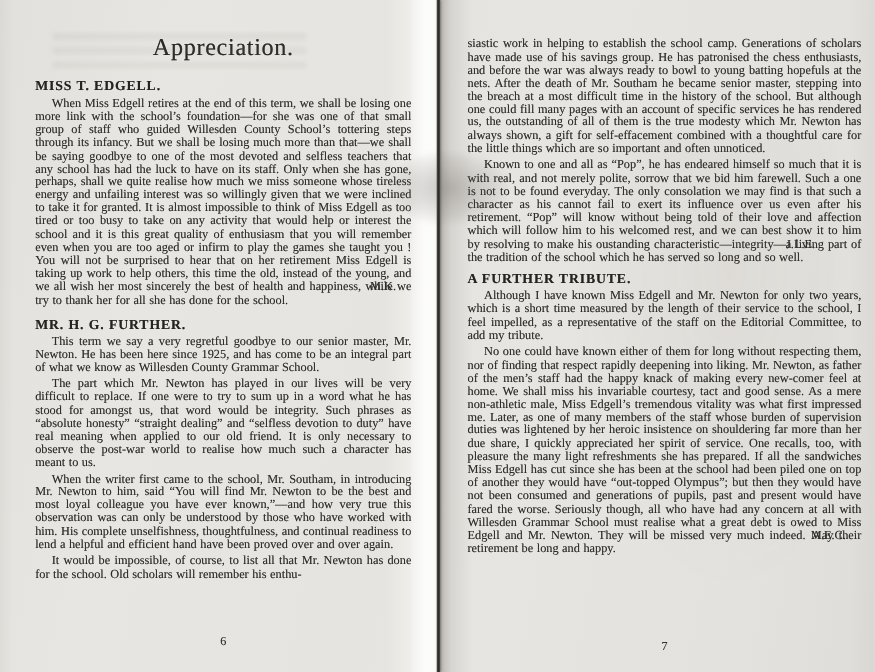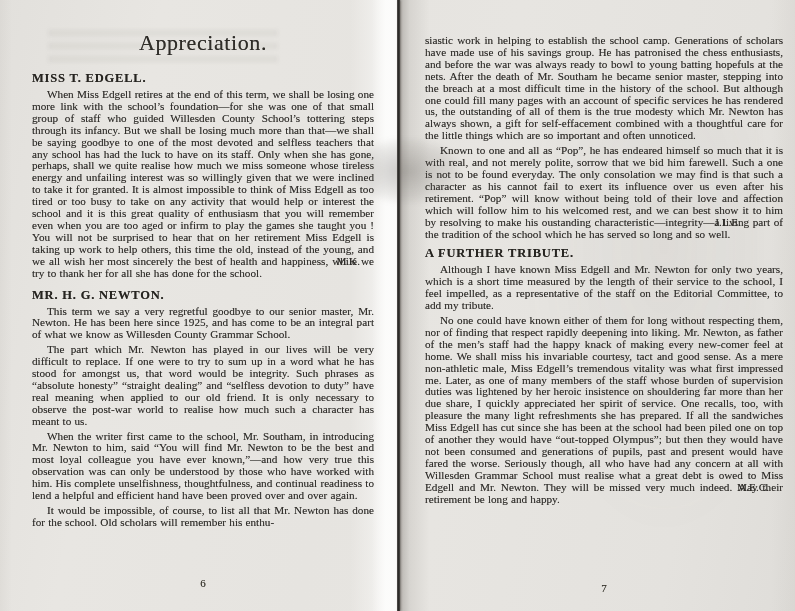--- a/index.html
+++ b/index.html
@@ -70,21 +70,21 @@
 
   <div class="page page-left">
     <div class="title">Appreciation.</div>
 
     <div class="heading h-edgell">MISS T. EDGELL.</div>
     <p class="para first">
       <span>When Miss Edgell retires at the end of this term, we shall be losing one more link with the school’s foundation—for she was one of that small group of staff who guided Willesden County School’s tottering steps through its infancy.  But we shall be losing much more than that—we shall be saying goodbye to one of the most devoted and selfless teachers that any school has had the luck to have on its staff.  Only when she has gone, perhaps, shall we quite realise how much we miss someone whose tireless energy and unfailing interest was so willingly given that we were inclined to take it for granted.  It is almost impossible to think of Miss Edgell as too tired or too busy to take on any activity that would help or interest the school and it is this great quality of enthusiasm that you will remember even when you are too aged or infirm to play the games she taught you !  You will not be surprised to hear that on her retirement Miss Edgell is taking up work to help others, this time the old, instead of the young, and we all wish her most sincerely the best of health and happiness, while we try to thank her for all she has done for the school.</span>
       <span class="sig">M.K.</span>
     </p>
 
-    <div class="heading h-newton">MR. H. G. NEWTON.</div>
+    <div class="heading h-newton">MR. H. G. FURTHER.</div>
     <p class="para first">
       <span>This term we say a very regretful goodbye to our senior master, Mr. Newton.  He has been here since 1925, and has come to be an integral part of what we know as Willesden County Grammar School.</span>
     </p>
     <p class="para">
       <span>The part which Mr. Newton has played in our lives will be very difficult to replace.  If one were to try to sum up in a word what he has stood for amongst us, that word would be integrity.  Such phrases as “absolute honesty” “straight dealing” and “selfless devotion to duty” have real meaning when applied to our old friend.  It is only necessary to observe the post-war world to realise how much such a character has meant to us.</span>
     </p>
     <p class="para">
       <span>When the writer first came to the school, Mr. Southam, in introducing Mr. Newton to him, said “You will find Mr. Newton to be the best and most loyal colleague you have ever known,”—and how very true this observation was can only be understood by those who have worked with him.  His complete unselfishness, thoughtfulness, and continual readiness to lend a helpful and efficient hand have been proved over and over again.</span>
     </p>
     <p class="para">

